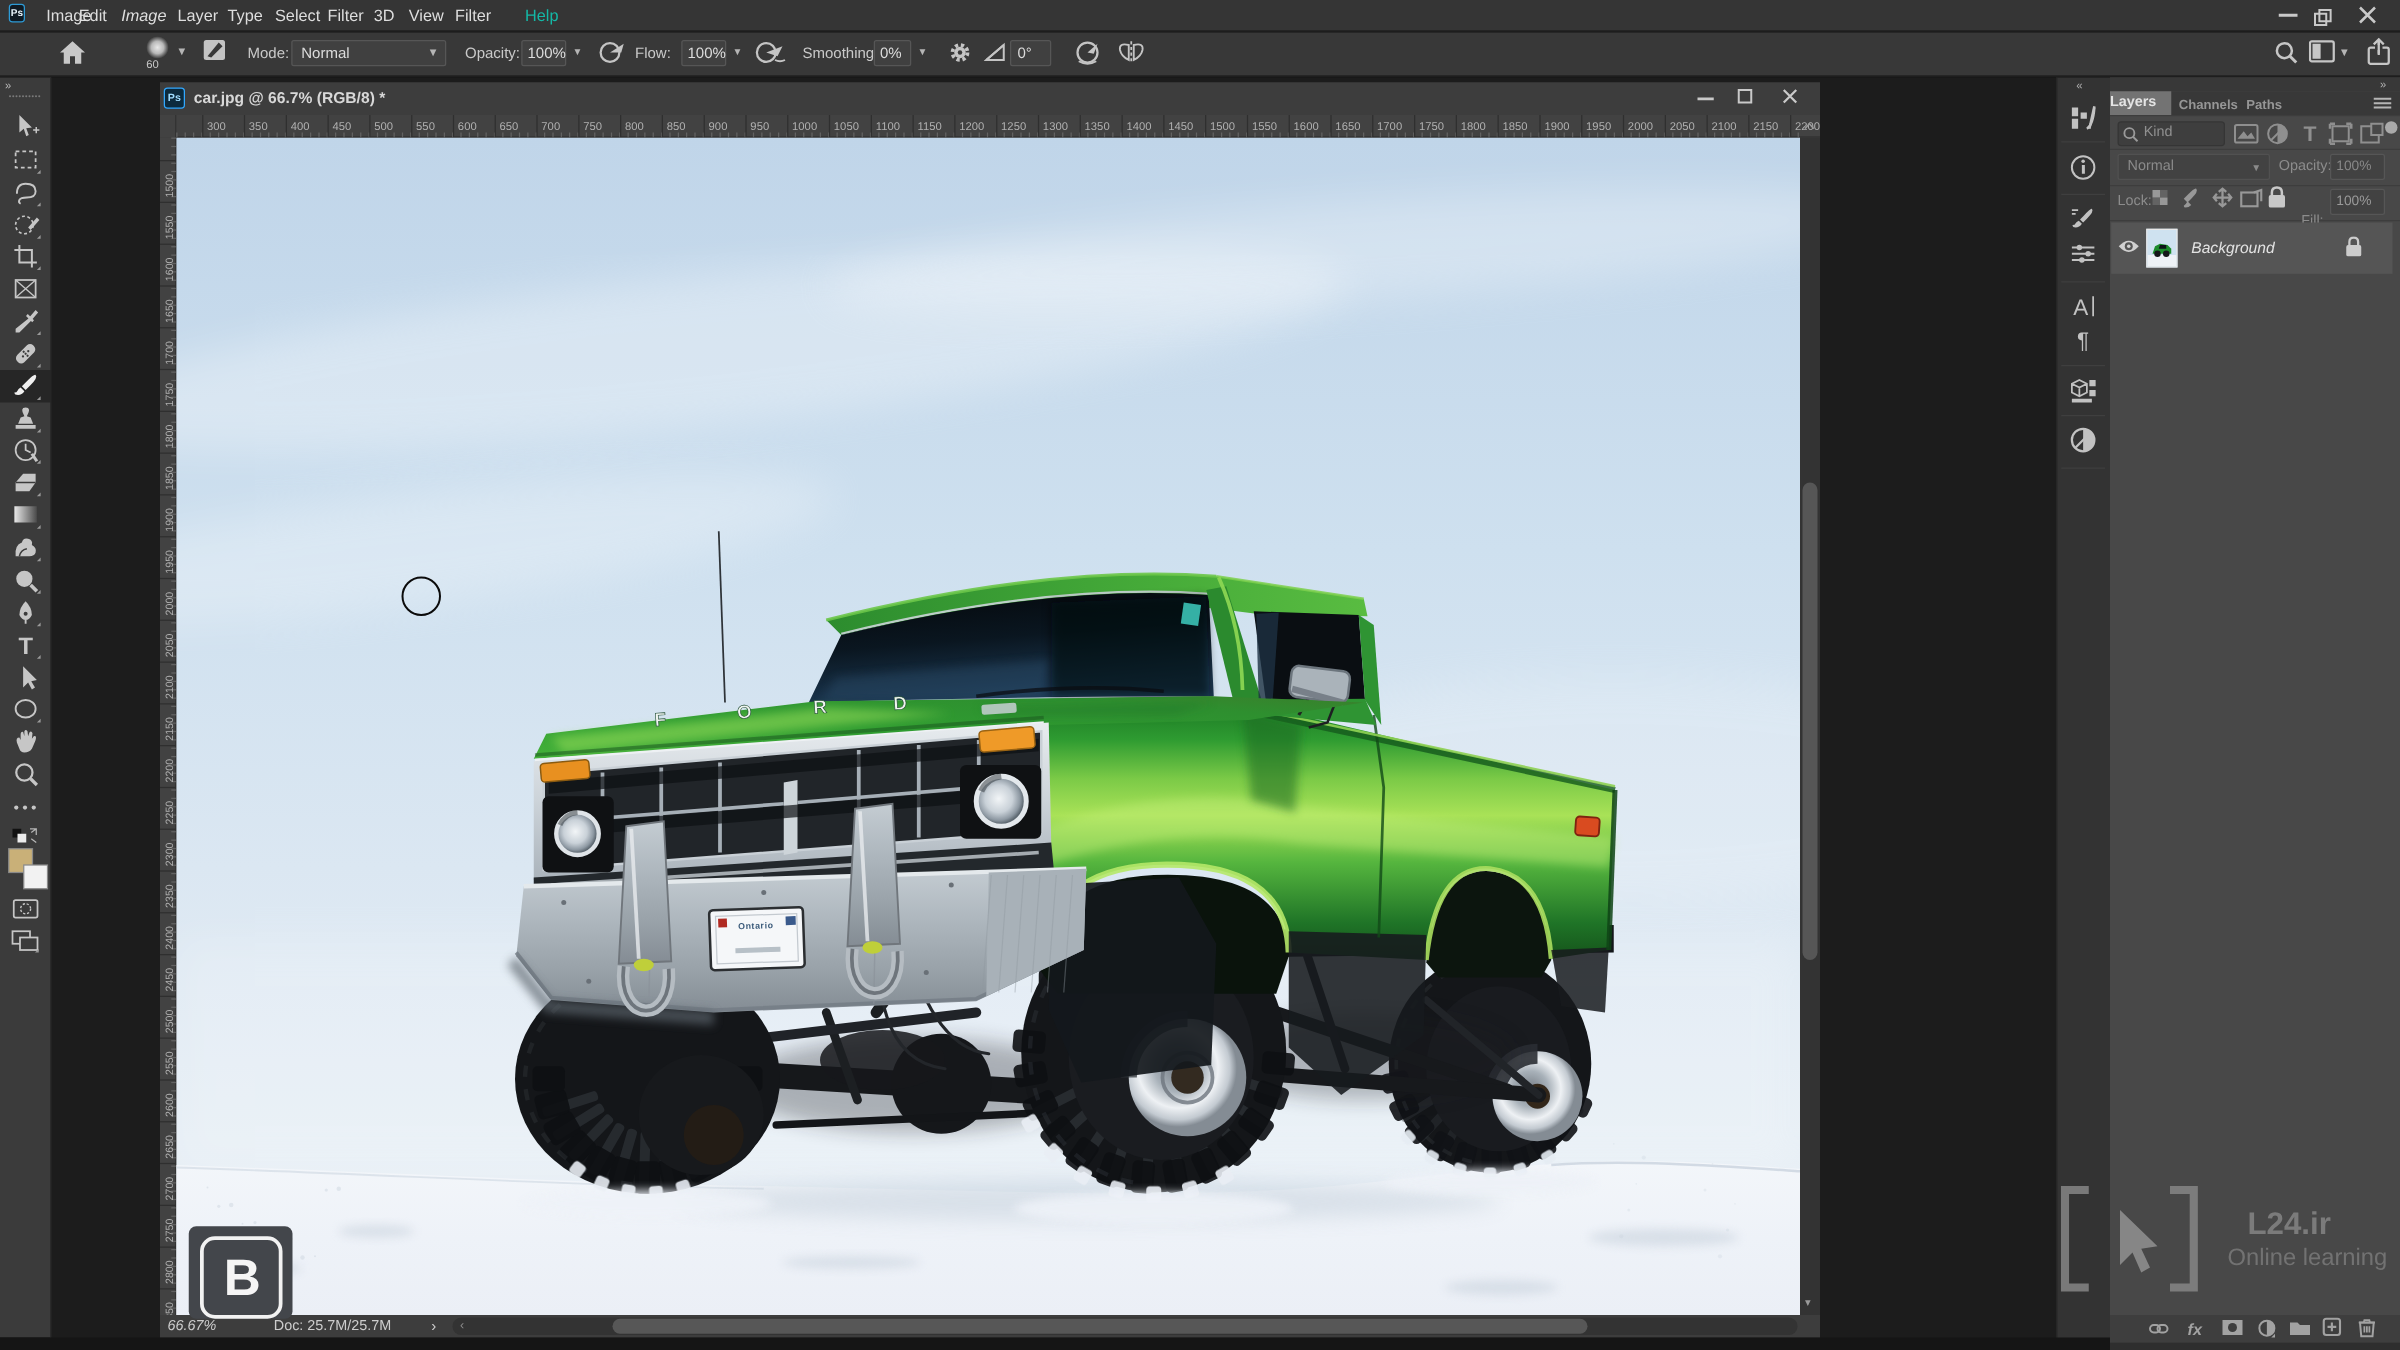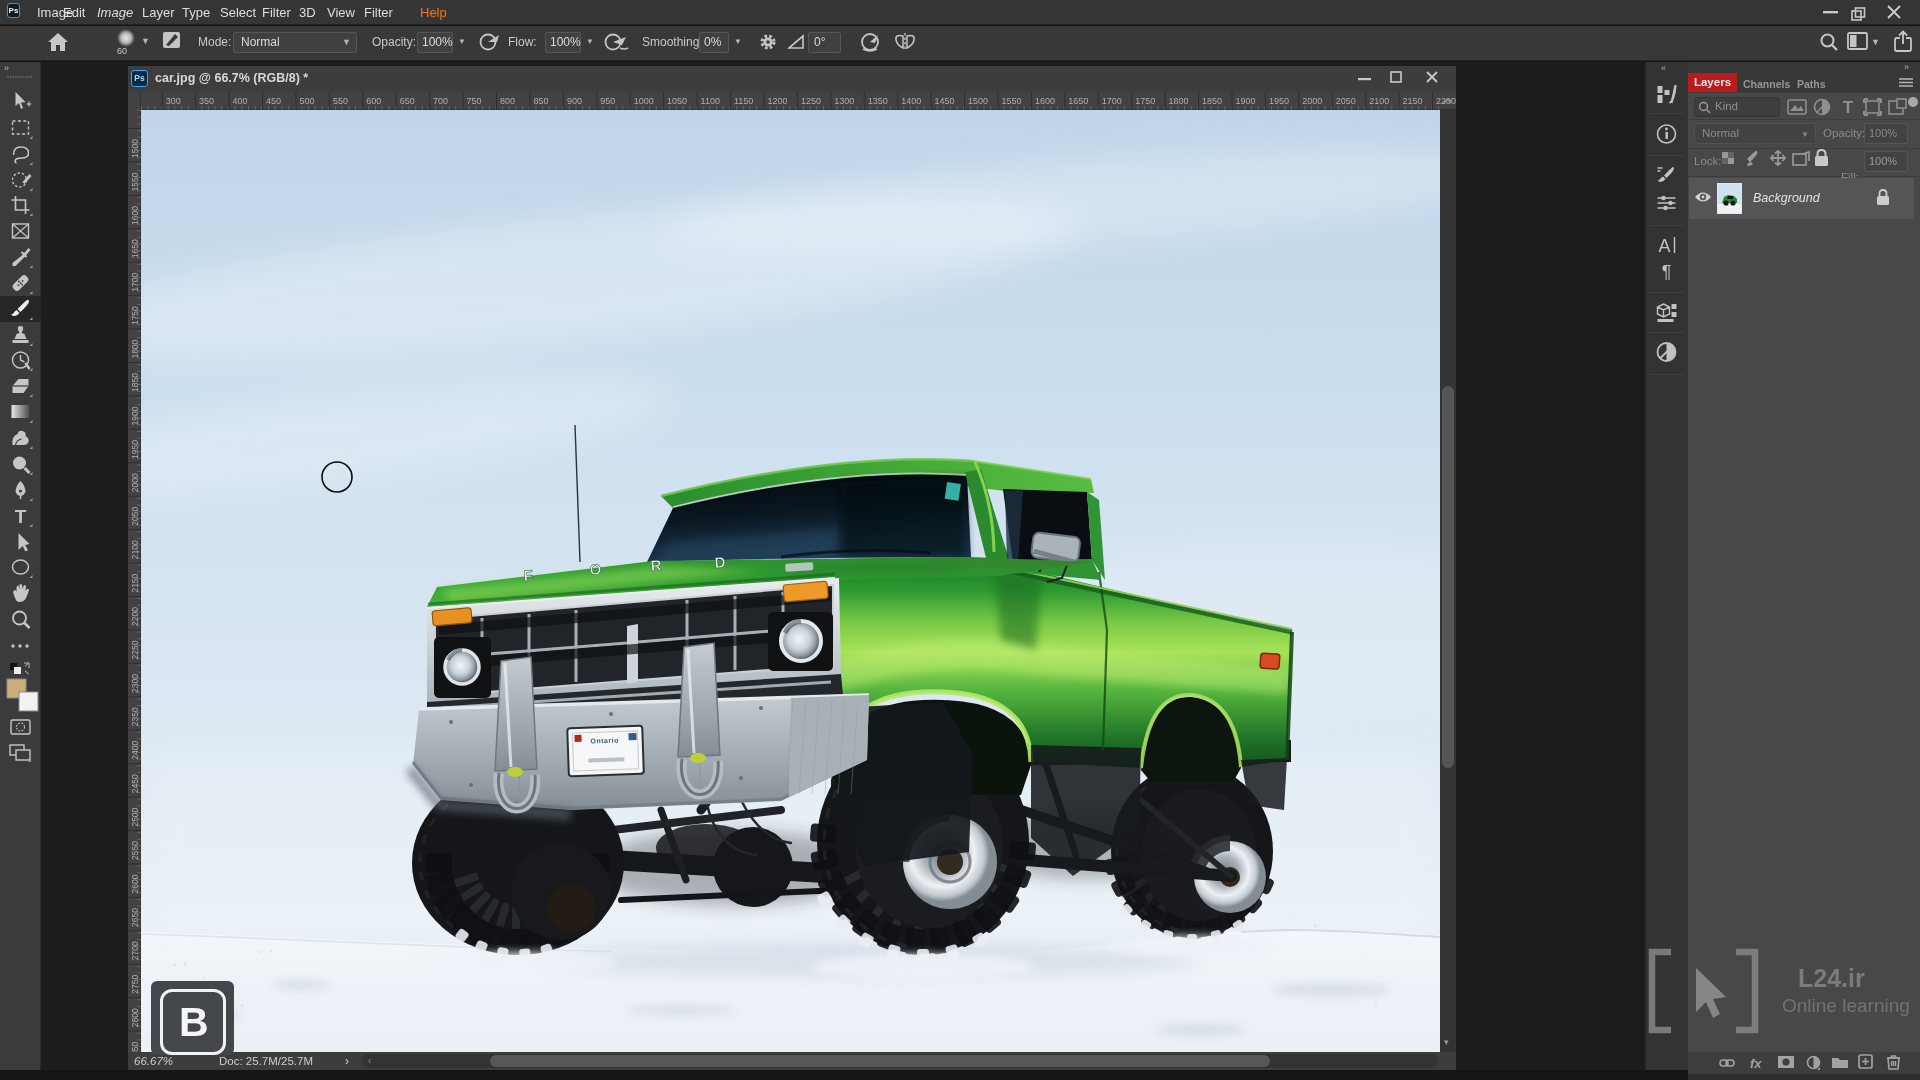--- a/index.html
+++ b/index.html
@@ -14,21 +14,21 @@
 <div class="txt" style="left:37px;top:5px;font-size:13px;color:#dedede;">Image</div>
 <div class="txt" style="left:63px;top:5px;font-size:13px;color:#dedede;">Edit</div>
 <div class="txt" style="left:97px;top:5px;font-size:13px;color:#dedede;font-style:italic;">Image</div>
 <div class="txt" style="left:142px;top:5px;font-size:13px;color:#dedede;">Layer</div>
 <div class="txt" style="left:182px;top:5px;font-size:13px;color:#dedede;">Type</div>
 <div class="txt" style="left:220px;top:5px;font-size:13px;color:#dedede;">Select</div>
 <div class="txt" style="left:262px;top:5px;font-size:13px;color:#dedede;">Filter</div>
 <div class="txt" style="left:299px;top:5px;font-size:13px;color:#dedede;">3D</div>
 <div class="txt" style="left:327px;top:5px;font-size:13px;color:#dedede;">View</div>
 <div class="txt" style="left:364px;top:5px;font-size:13px;color:#dedede;">Filter</div>
-<div class="txt" style="left:420px;top:5px;font-size:13px;color:#f97316;">Help</div>
+<div class="txt" style="left:420px;top:5px;font-size:13px;color:#14b8a6;">Help</div>
 <svg class="abs" style="left:1810px;top:0" width="110" height="25" viewBox="0 0 110 25">
       <rect x="13" y="11" width="15" height="2.4" fill="#c9c9c9"></rect>
       <rect x="45.5" y="8" width="9" height="9" fill="none" stroke="#c9c9c9" stroke-width="1.6"></rect>
       <rect x="42" y="11" width="9" height="9" fill="none" stroke="#c9c9c9" stroke-width="1.6"></rect>
       <path d="M78 6 L90 18 M90 6 L78 18" stroke="#c9c9c9" stroke-width="2"></path>
     </svg>
 <div class="abs" style="left:0;top:26px;width:1920px;height:35px;background:#383838;border-bottom:1px solid #252525;"></div>
 <svg class="abs" style="left:46px;top:30px" width="24" height="24" viewBox="0 0 24 24">
       <path d="M12 3 L22 12 L19 12 L19 21 L14 21 L14 15 L10 15 L10 21 L5 21 L5 12 L2 12 Z" fill="#c8c8c8"></path>
     </svg>
@@ -1171,21 +1171,21 @@
       <g transform="translate(21.5 290)">
         <circle cx="0" cy="0" r="9" fill="none" stroke="#c2c2c2" stroke-width="1.8"></circle>
         <path d="M0,-9 A9,9 0 0 1 0,9 Z" fill="#c2c2c2"></path>
         <path d="M-6,6 L6,-6" stroke="#c2c2c2" stroke-width="1.8"></path>
       </g>
     </svg>
 <div class="abs" style="left:1688px;top:62px;width:232px;height:1018px;background:#484848;"></div>
 <div class="abs" style="left:1688px;top:62px;width:232px;height:11px;background:#383838;"></div>
 <div class="txt" style="left:1904px;top:62px;font-size:9px;color:#b0b0b0;">»</div>
 <div class="abs" style="left:1688px;top:73px;width:232px;height:19px;background:#383838;"></div>
-<div class="abs" style="left:1688px;top:73px;width:49px;height:19px;background:#b91c1c;color:#e4e4e4;font-size:11.5px;font-weight:bold;text-align:center;line-height:19px;">Layers</div>
+<div class="abs" style="left:1688px;top:73px;width:49px;height:19px;background:#737373;color:#e4e4e4;font-size:11.5px;font-weight:bold;text-align:left;line-height:19px;">Layers</div>
 <div class="txt" style="left:1743px;top:78px;font-size:10.5px;font-weight:bold;color:#969696;">Channels</div>
 <div class="txt" style="left:1797px;top:78px;font-size:10.5px;font-weight:bold;color:#969696;">Paths</div>
 <svg class="abs" style="left:1898px;top:77px" width="16" height="12" viewBox="0 0 16 12">
       <path d="M1 2 H15 M1 5.5 H15 M1 9 H15" stroke="#b5b5b5" stroke-width="1.6"></path>
     </svg>
 <div class="abs" style="left:1688px;top:92px;width:232px;height:1px;background:#3d3d3d;"></div>
 <div class="abs" style="left:1688px;top:119px;width:232px;height:1px;background:#3d3d3d;"></div>
 <div class="abs" style="left:1688px;top:148px;width:232px;height:1px;background:#3d3d3d;"></div>
 <div class="abs" style="left:1688px;top:176px;width:232px;height:1px;background:#3d3d3d;"></div>
 <div class="abs" style="left:1694px;top:97px;width:86px;height:20px;background:#3e3e3e;border:1px solid #353535;border-radius:3px;"></div>

